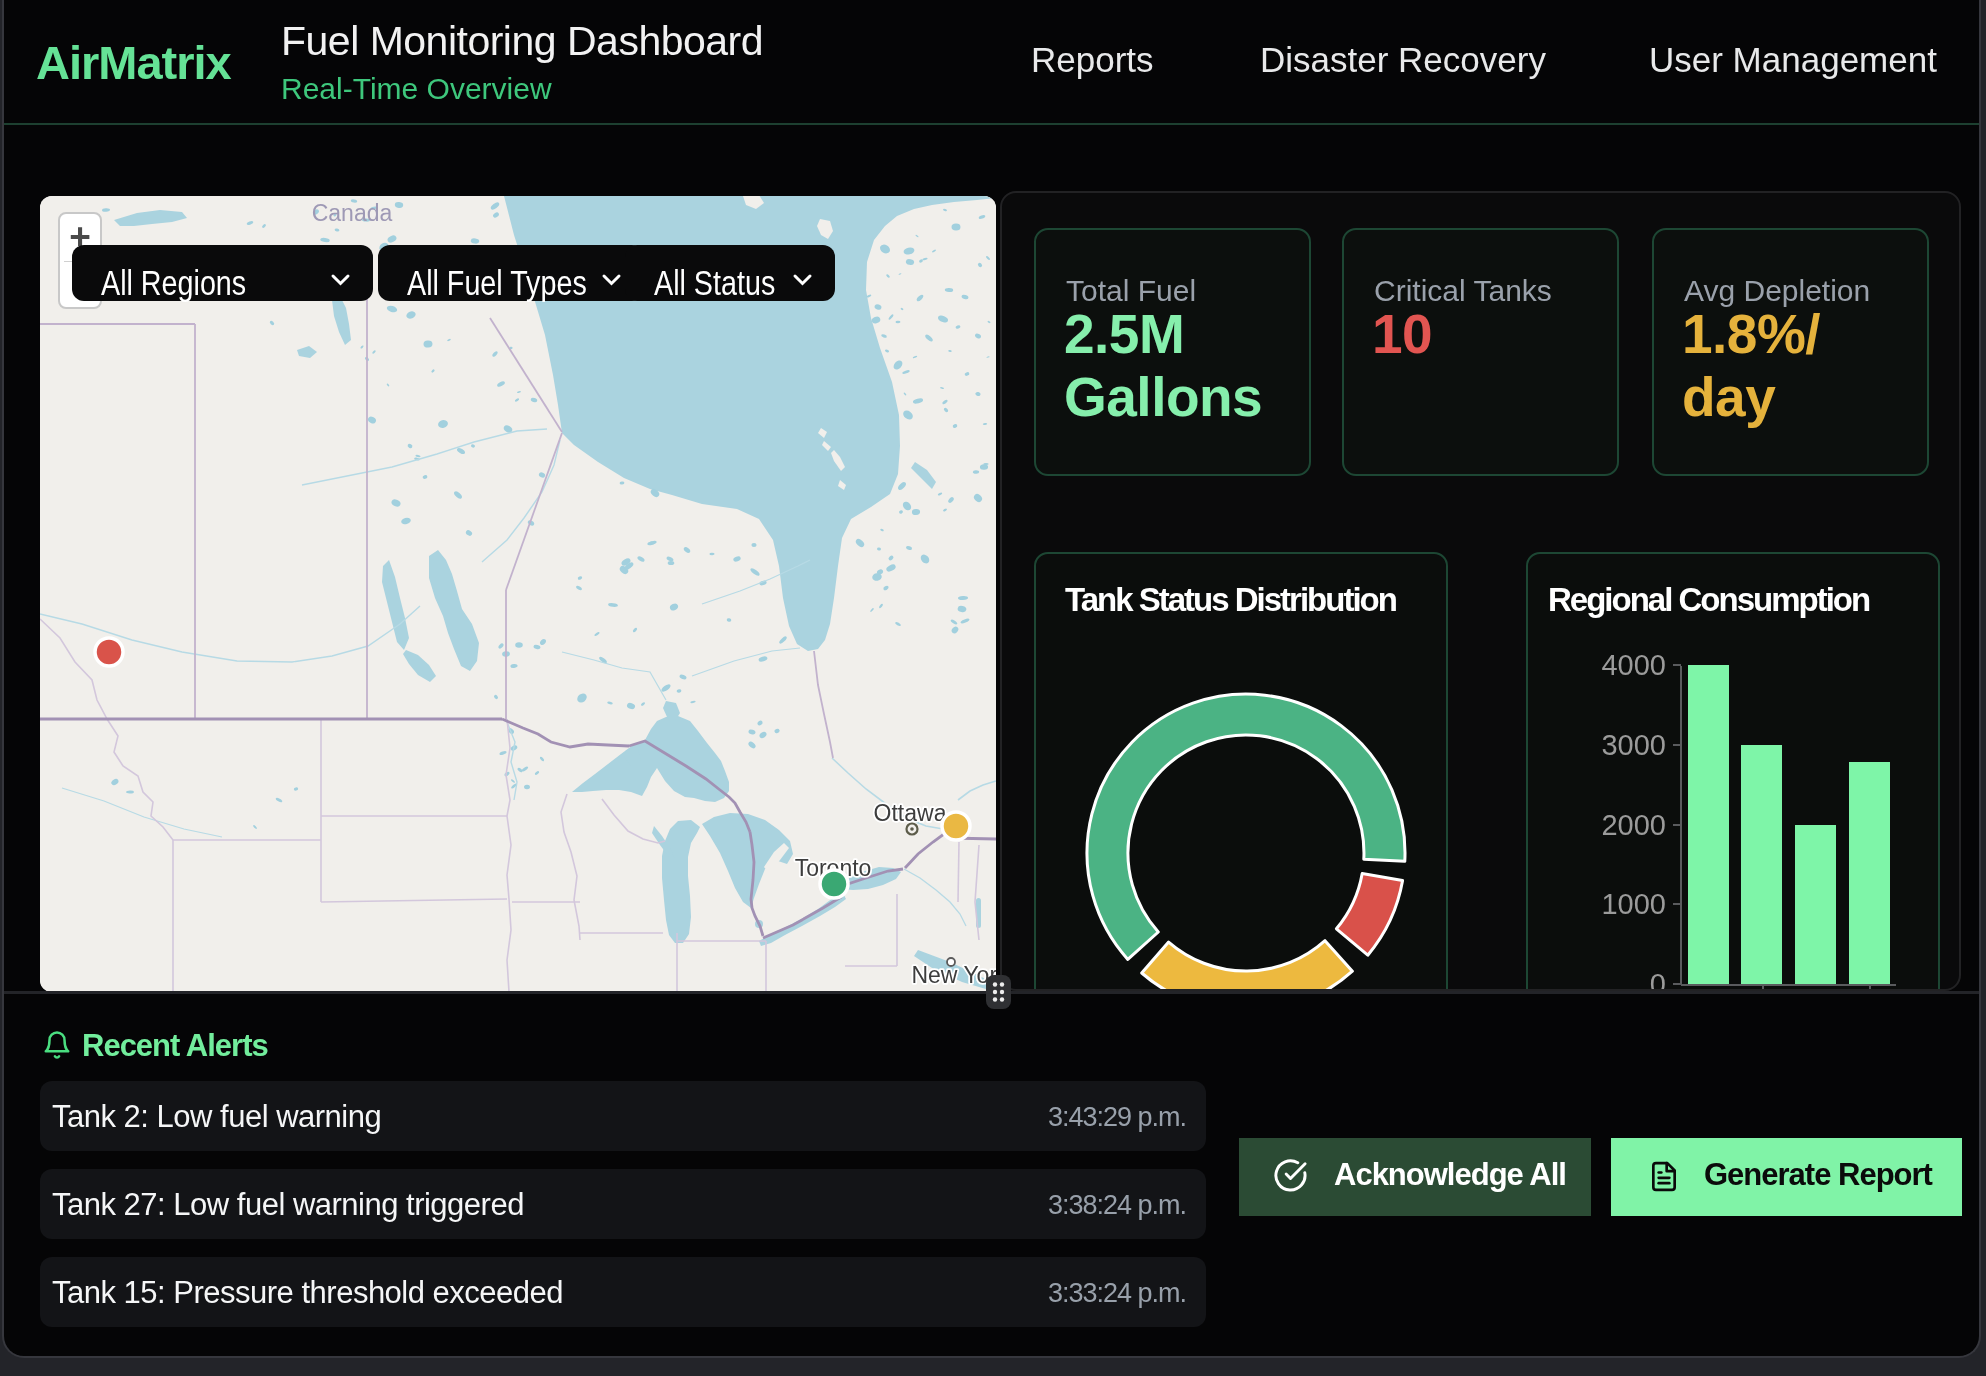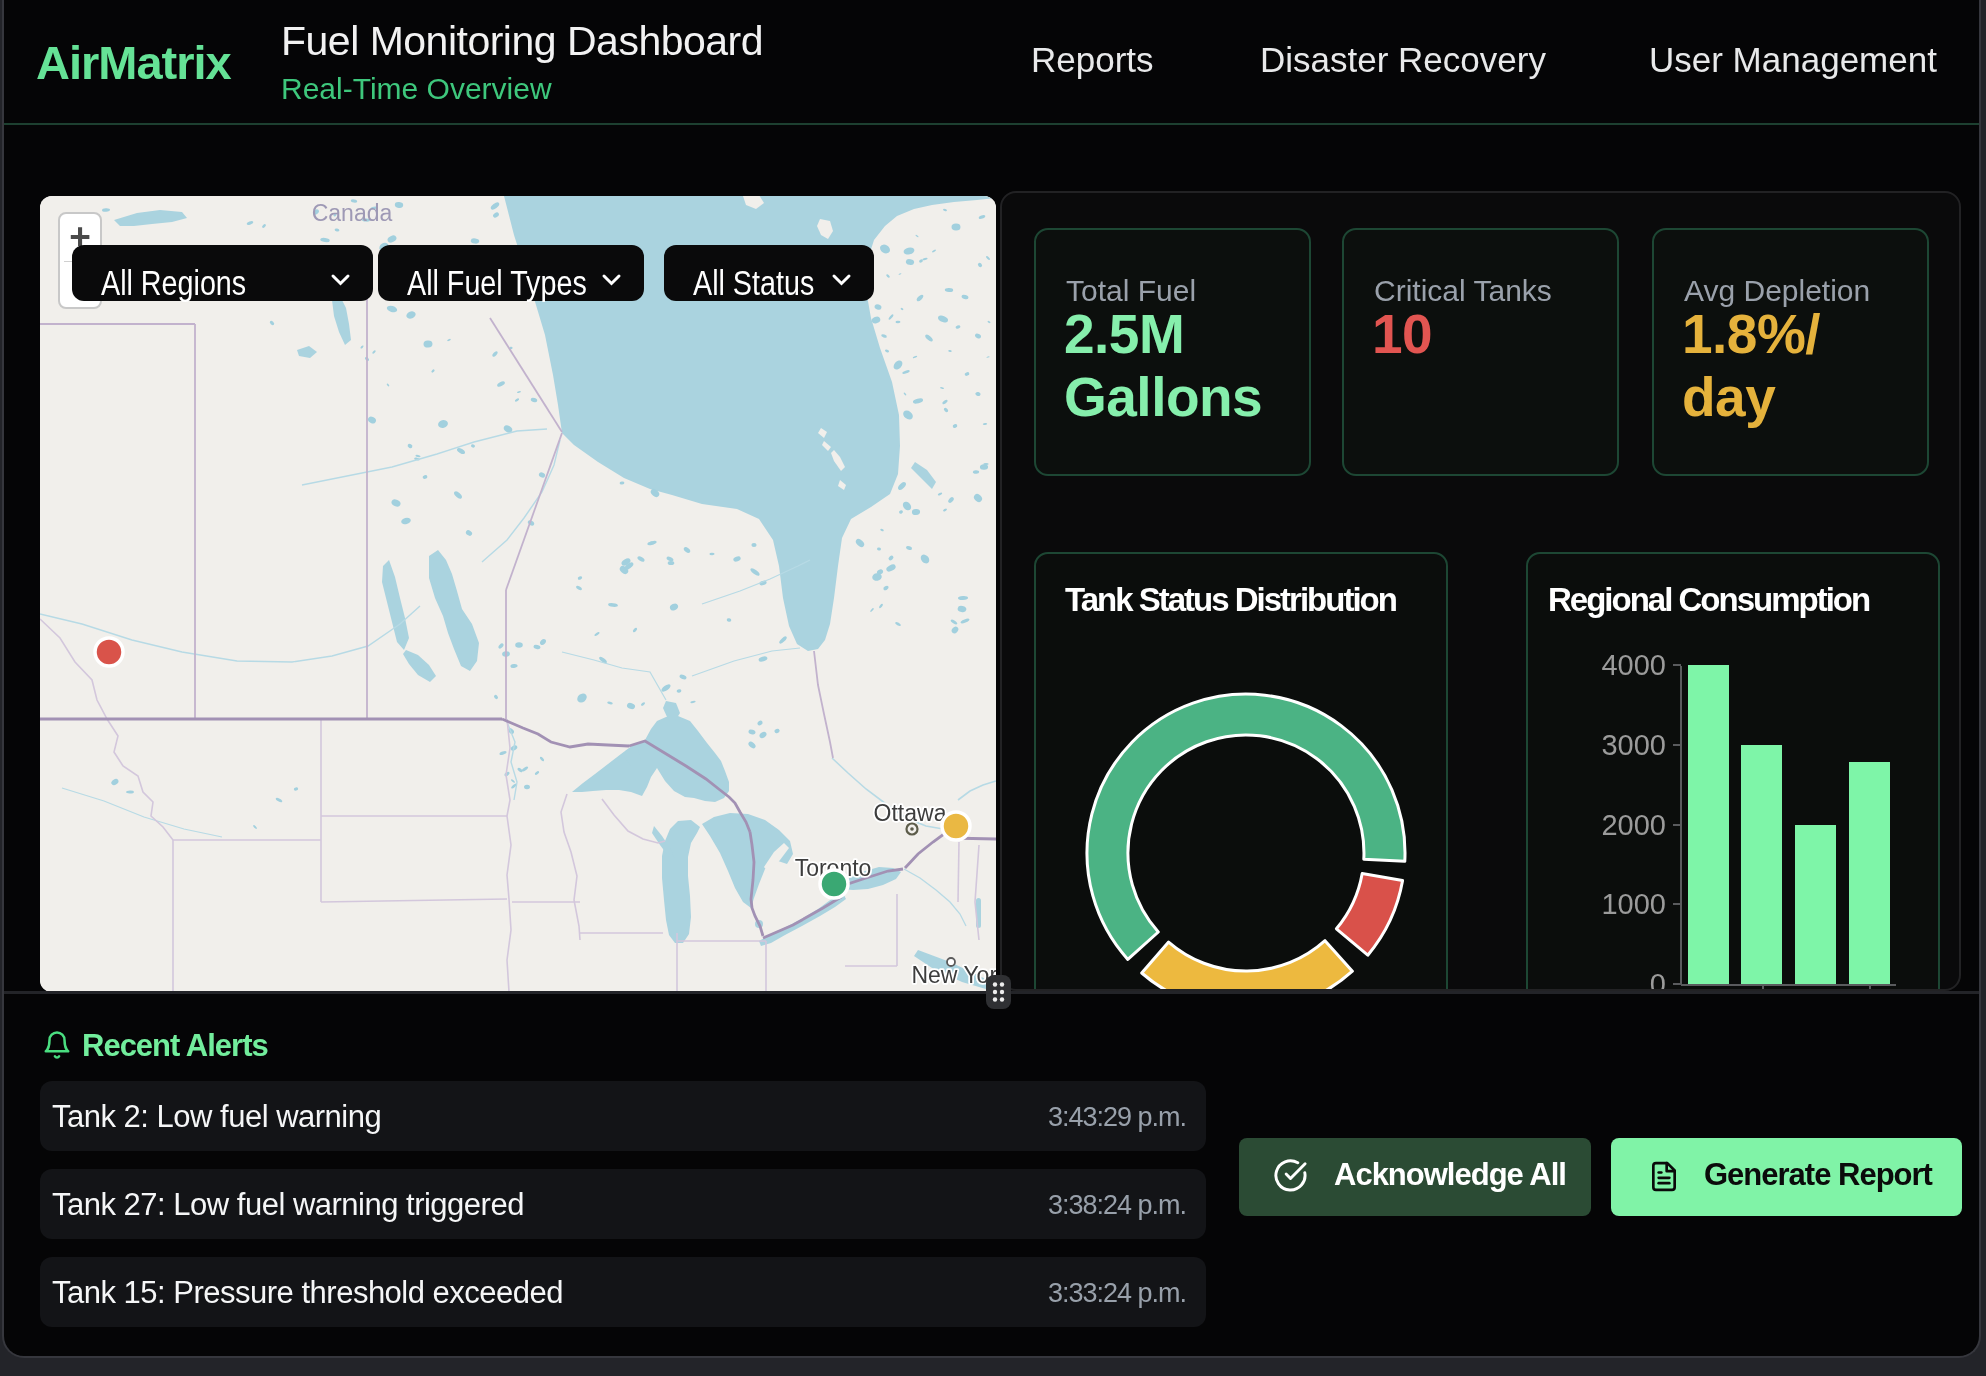--- a/index.html
+++ b/index.html
@@ -24,21 +24,21 @@
 .scard .lbl { position:absolute; left:30px; top:44px; font-size:30px; font-weight:500; color:#9aa1ab; }
 .scard .val { position:absolute; left:28px; top:73px; font-size:55px; font-weight:700; line-height:63px; letter-spacing:-0.5px; }
 .ccard { position:absolute; top:319px; width:414px; height:560px; background:#0b0d0c; border:2px solid #1d4734; border-radius:14px;margin-top:40px; }
 .ccard .ctitle { position:absolute; left:29px; top:27px; font-size:33px; font-weight:700; color:#fff; letter-spacing:-2px; white-space:nowrap; }
 .divider { position:absolute; left:0; top:991px; width:1979px; height:3px; background:#232428; }
 .handle { position:absolute; left:982px; top:975px; width:25px; height:34px; background:#2f3033; border-radius:8px; }
 .alert-title { position:absolute; left:78px; top:1028px; font-size:31px; font-weight:700; color:#72ed9c; letter-spacing:-1px; }
 .arow { position:absolute; left:36px; width:1166px; height:70px; background:#131417; border-radius:12px; }
 .arow .msg { position:absolute; left:12px; top:18px; font-size:31px; color:#f5f6f7; letter-spacing:-0.5px; }
 .arow .time { position:absolute; right:20px; top:21px; font-size:27px; color:#98a0aa; letter-spacing:-1px;text-align:right; }
-.btn { position:absolute; top:1138px; height:78px; border-radius:8px; }
+.btn { position:absolute; top:1138px; height:78px; border-radius:0; }
 .btn .btxt { position:absolute; top:19px; font-size:31px; font-weight:700; letter-spacing:-1px; white-space:nowrap; }
 </style>
 </head>
 <body>
 <div class="app">
   <div class="header">
     <div class="logo">AirMatrix</div>
     <div class="title">Fuel Monitoring Dashboard</div>
     <div class="subtitle">Real-Time Overview</div>
     <div class="nav" style="left:1027px;">Reports</div>
@@ -347,21 +347,21 @@
       <svg width="21" height="16" viewBox="0 0 21 16">
         <path d="M3 4 L10.5 11.5 L18 4" fill="none" stroke="#fff" stroke-width="3" stroke-linecap="round"></path>
       </svg>
     </div>
   <div class="dd" style="left:374px; width:266px;">
       <span>All Fuel Types</span>
       <svg width="21" height="16" viewBox="0 0 21 16">
         <path d="M3 4 L10.5 11.5 L18 4" fill="none" stroke="#fff" stroke-width="3" stroke-linecap="round"></path>
       </svg>
     </div>
-  <div class="dd" style="left:660px; width:210px;">
+  <div class="dd" style="left:621px; width:210px;">
       <span>All Status</span>
       <svg width="21" height="16" viewBox="0 0 21 16">
         <path d="M3 4 L10.5 11.5 L18 4" fill="none" stroke="#fff" stroke-width="3" stroke-linecap="round"></path>
       </svg>
     </div>
 
   <div class="panel">
     <div class="scard" style="left:32px;">
       <div class="lbl">Total Fuel</div>
       <div class="val" style="color:#86efac;">2.5M<br>Gallons</div>

